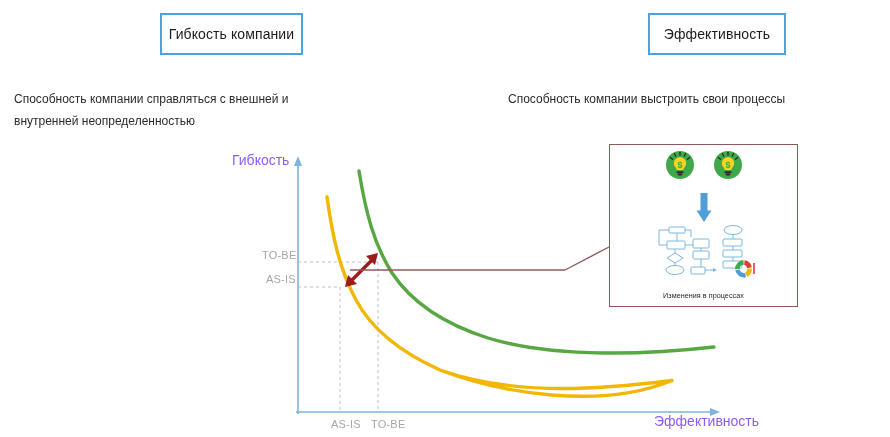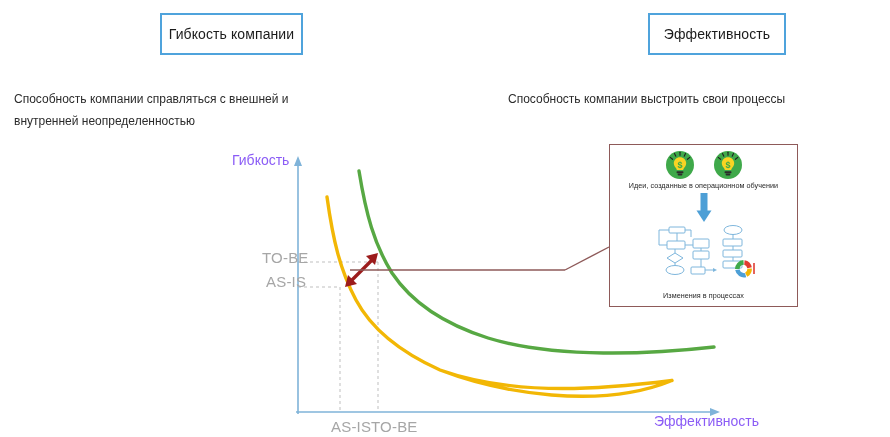--- a/index.html
+++ b/index.html
@@ -63,21 +63,21 @@
     position: absolute;
     font-size: 14px;
     color: #8b5cf6;
     white-space: nowrap;
   }
   #axis-title-y { left: 232px; top: 152px; }
   #axis-title-x { left: 654px; top: 413px; }
 
   .tick-label {
     position: absolute;
-    font-size: 15px;
+    font-size: 11px;
     color: #a6a6a6;
     white-space: nowrap;
     letter-spacing: 0.2px;
   }
   #ytick-tobe { left: 262px; top: 249px; }
   #ytick-asis { left: 266px; top: 273px; }
   #xtick-asis { left: 331px; top: 418px; }
   #xtick-tobe { left: 371px; top: 418px; }
 
   
@@ -209,21 +209,20 @@
         </g>
         <path d="M16 8.2c-3.5 0-6.2 2.7-6.2 6 0 2.4 1.4 3.8 2.3 5
                  .5.7.7 1.2.7 1.8h6.4c0-.6.2-1.1.7-1.8
                  .9-1.2 2.3-2.6 2.3-5 0-3.3-2.7-6-6.2-6z" fill="#F9D423"></path>
         <rect x="12.6" y="22.2" width="6.8" height="2.1" rx="0.6" fill="#2b2b2b"></rect>
         <rect x="13.6" y="24.6" width="4.8" height="1.8" rx="0.9" fill="#2b2b2b"></rect>
         <text x="16" y="18.6" font-family="'Liberation Sans', sans-serif" font-size="9" font-weight="bold" fill="#3FA94A" text-anchor="middle">$</text>
       </svg>
     </div>
 
-    <div class="inset-caption" id="inset-caption-ideas">Идеи, созданные в операционном обучении</div>
 
     <svg style="position:absolute; left:84px; top:48px;" width="20" height="30" viewBox="0 0 20 30">
       <rect x="6.5" y="0" width="7" height="19" fill="#4D9FD6"></rect>
       <polygon points="10,29 2.5,17.5 17.5,17.5" fill="#4D9FD6"></polygon>
     </svg>
 
     <svg style="position:absolute; left:43px; top:80px;" width="104" height="56" viewBox="0 0 104 56">
       <g fill="none" stroke="#7EB6DC" stroke-width="1">
         <rect x="16" y="2" width="16" height="6" rx="1"></rect>
         <rect x="14" y="16" width="18" height="8" rx="1"></rect>

